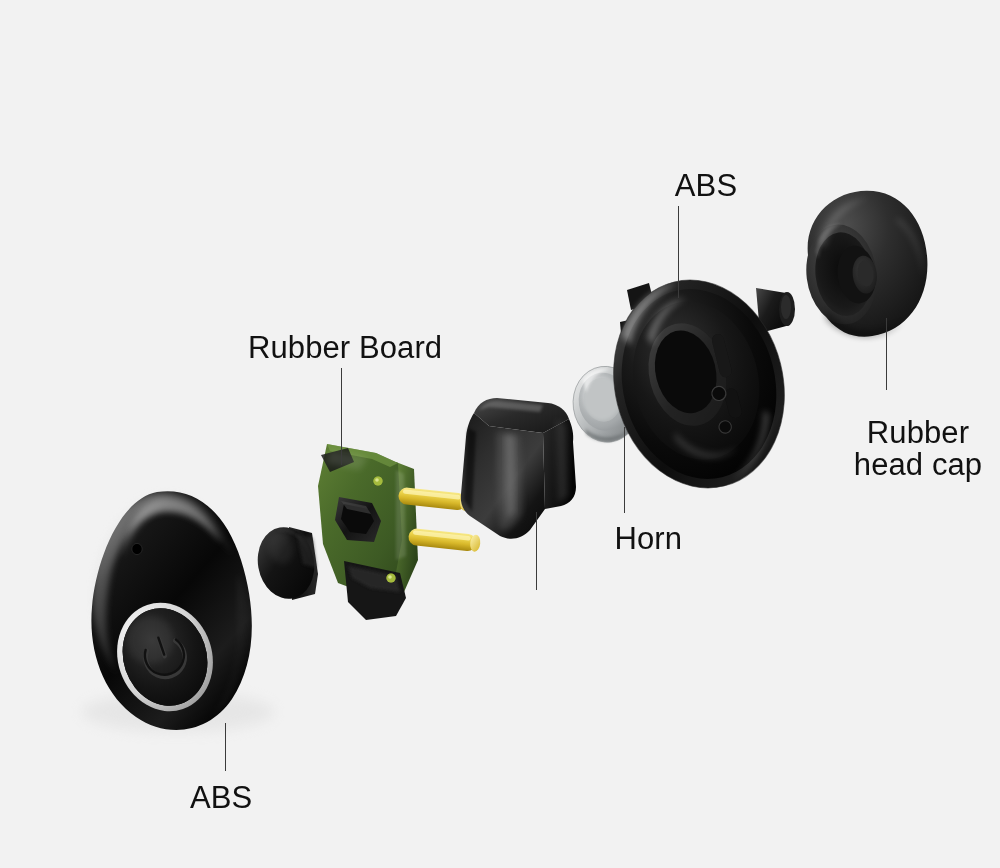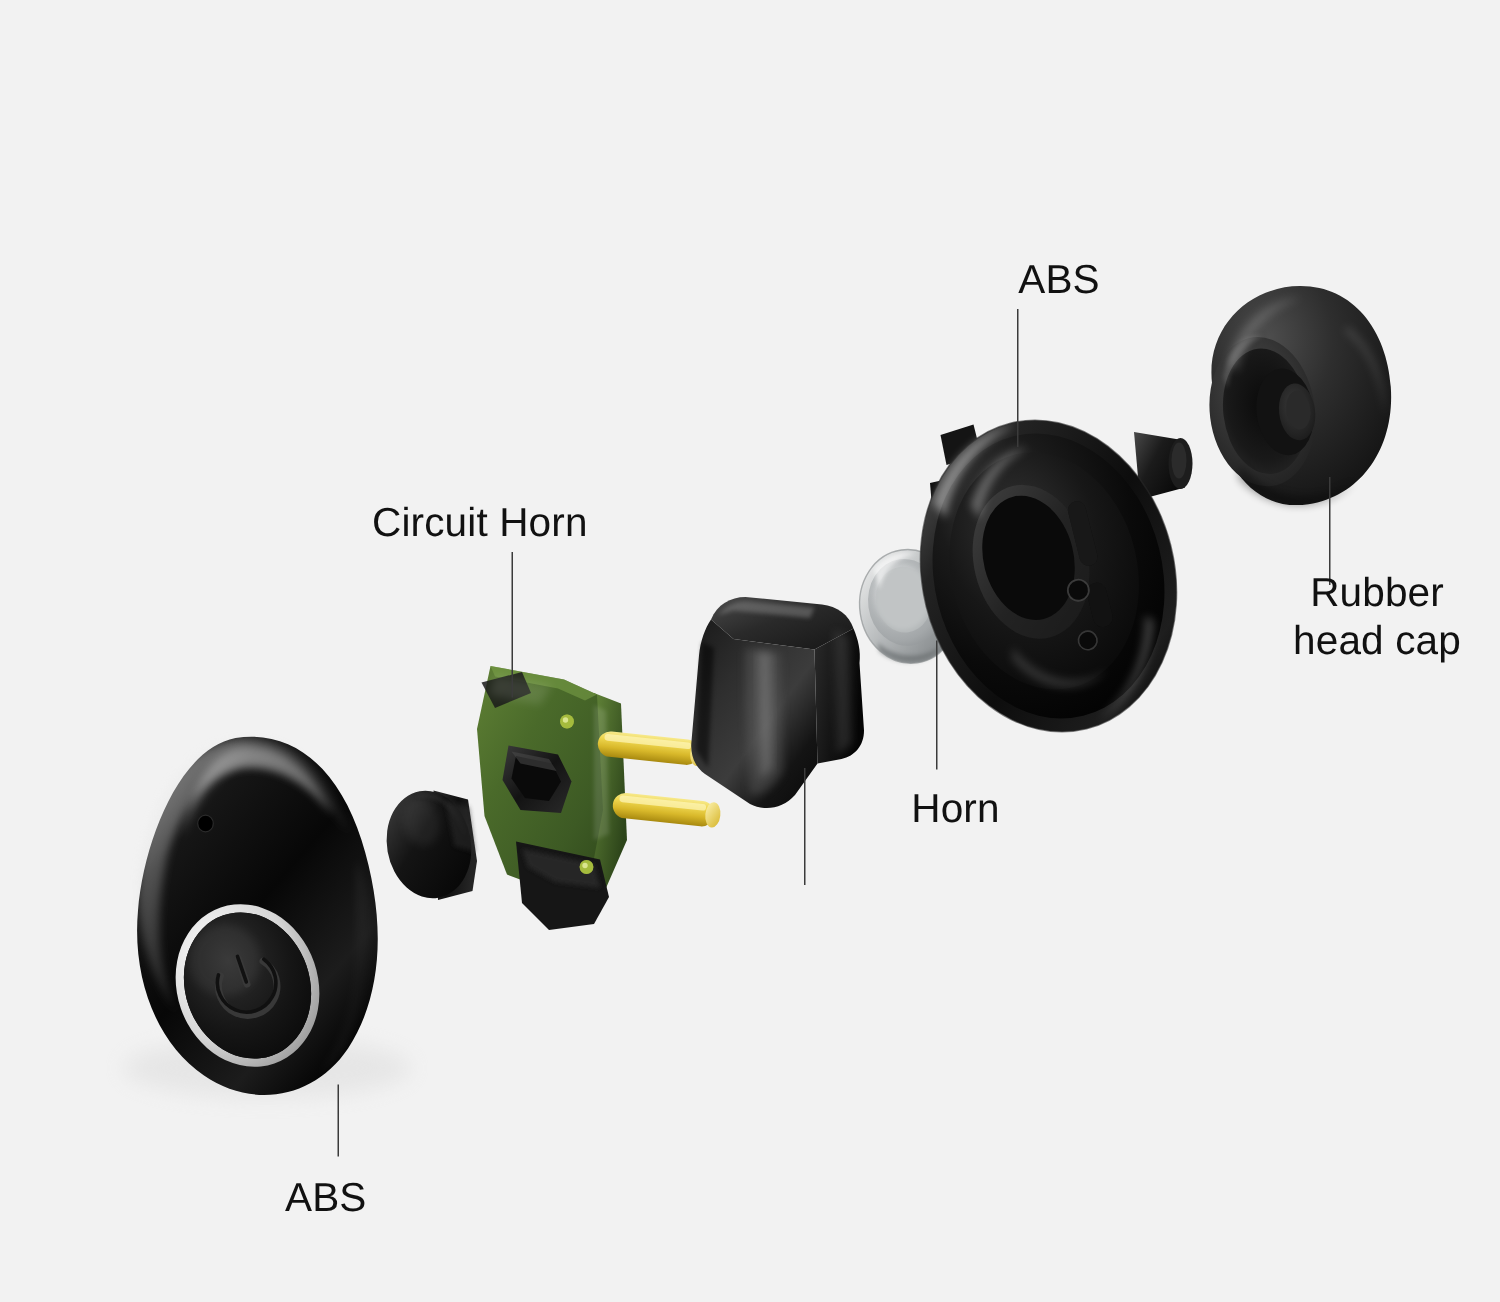--- a/index.html
+++ b/index.html
@@ -17,21 +17,21 @@
   #diagram {
     position: relative;
     width: 1000px;
     height: 868px;
     background: #f2f2f2;
   }
   .label {
     position: absolute;
     color: #111111;
     font-family: "Liberation Sans", sans-serif;
-    font-size: 27px;
+    font-size: 31px;
     line-height: 32px;
     white-space: pre;
     letter-spacing: 0.1px;
     text-align: center;
   }
   .leader {
     position: absolute;
     background: #3b3b3b;
     width: 1.4px;
   }
@@ -398,23 +398,23 @@
 
   <div class="leader" style="left:678px; top:206px; height:92px;"></div>
   <div class="leader" style="left:341px; top:368px; height:97px;"></div>
   <div class="leader" style="left:886px; top:318px; height:72px;"></div>
   <div class="leader" style="left:624px; top:427px; height:86px;"></div>
   <div class="leader" style="left:536px; top:512px; height:78px;"></div>
   <div class="leader" style="left:225px; top:723px; height:48px;"></div>
 
   <div class="label" style="left:651px; top:170px; width:110px; text-align:center;">ABS</div>
 
-  <div class="label" style="left:248px; top:332px; width:190px; text-align:left;">Circuit Horn</div>
-
-  <div class="label" style="left:838px; top:379px; width:160px; text-align:center;">Rubber
+  <div class="label" style="left:248px; top:332px; width:190px; text-align:left;">Rubber Board</div>
+
+  <div class="label" style="left:838px; top:417px; width:160px; text-align:center;">Rubber
 head cap</div>
 
-  <div class="label" style="left:592px; top:523px; width:90px; text-align:center;">Horn</div>
+  <div class="label" style="left:592px; top:523px; width:90px; text-align:right;">Horn</div>
 
 
   <div class="label" style="left:190px; top:782px; width:80px; text-align:left;">ABS</div>
 
 </div>
 
 </body></html>

